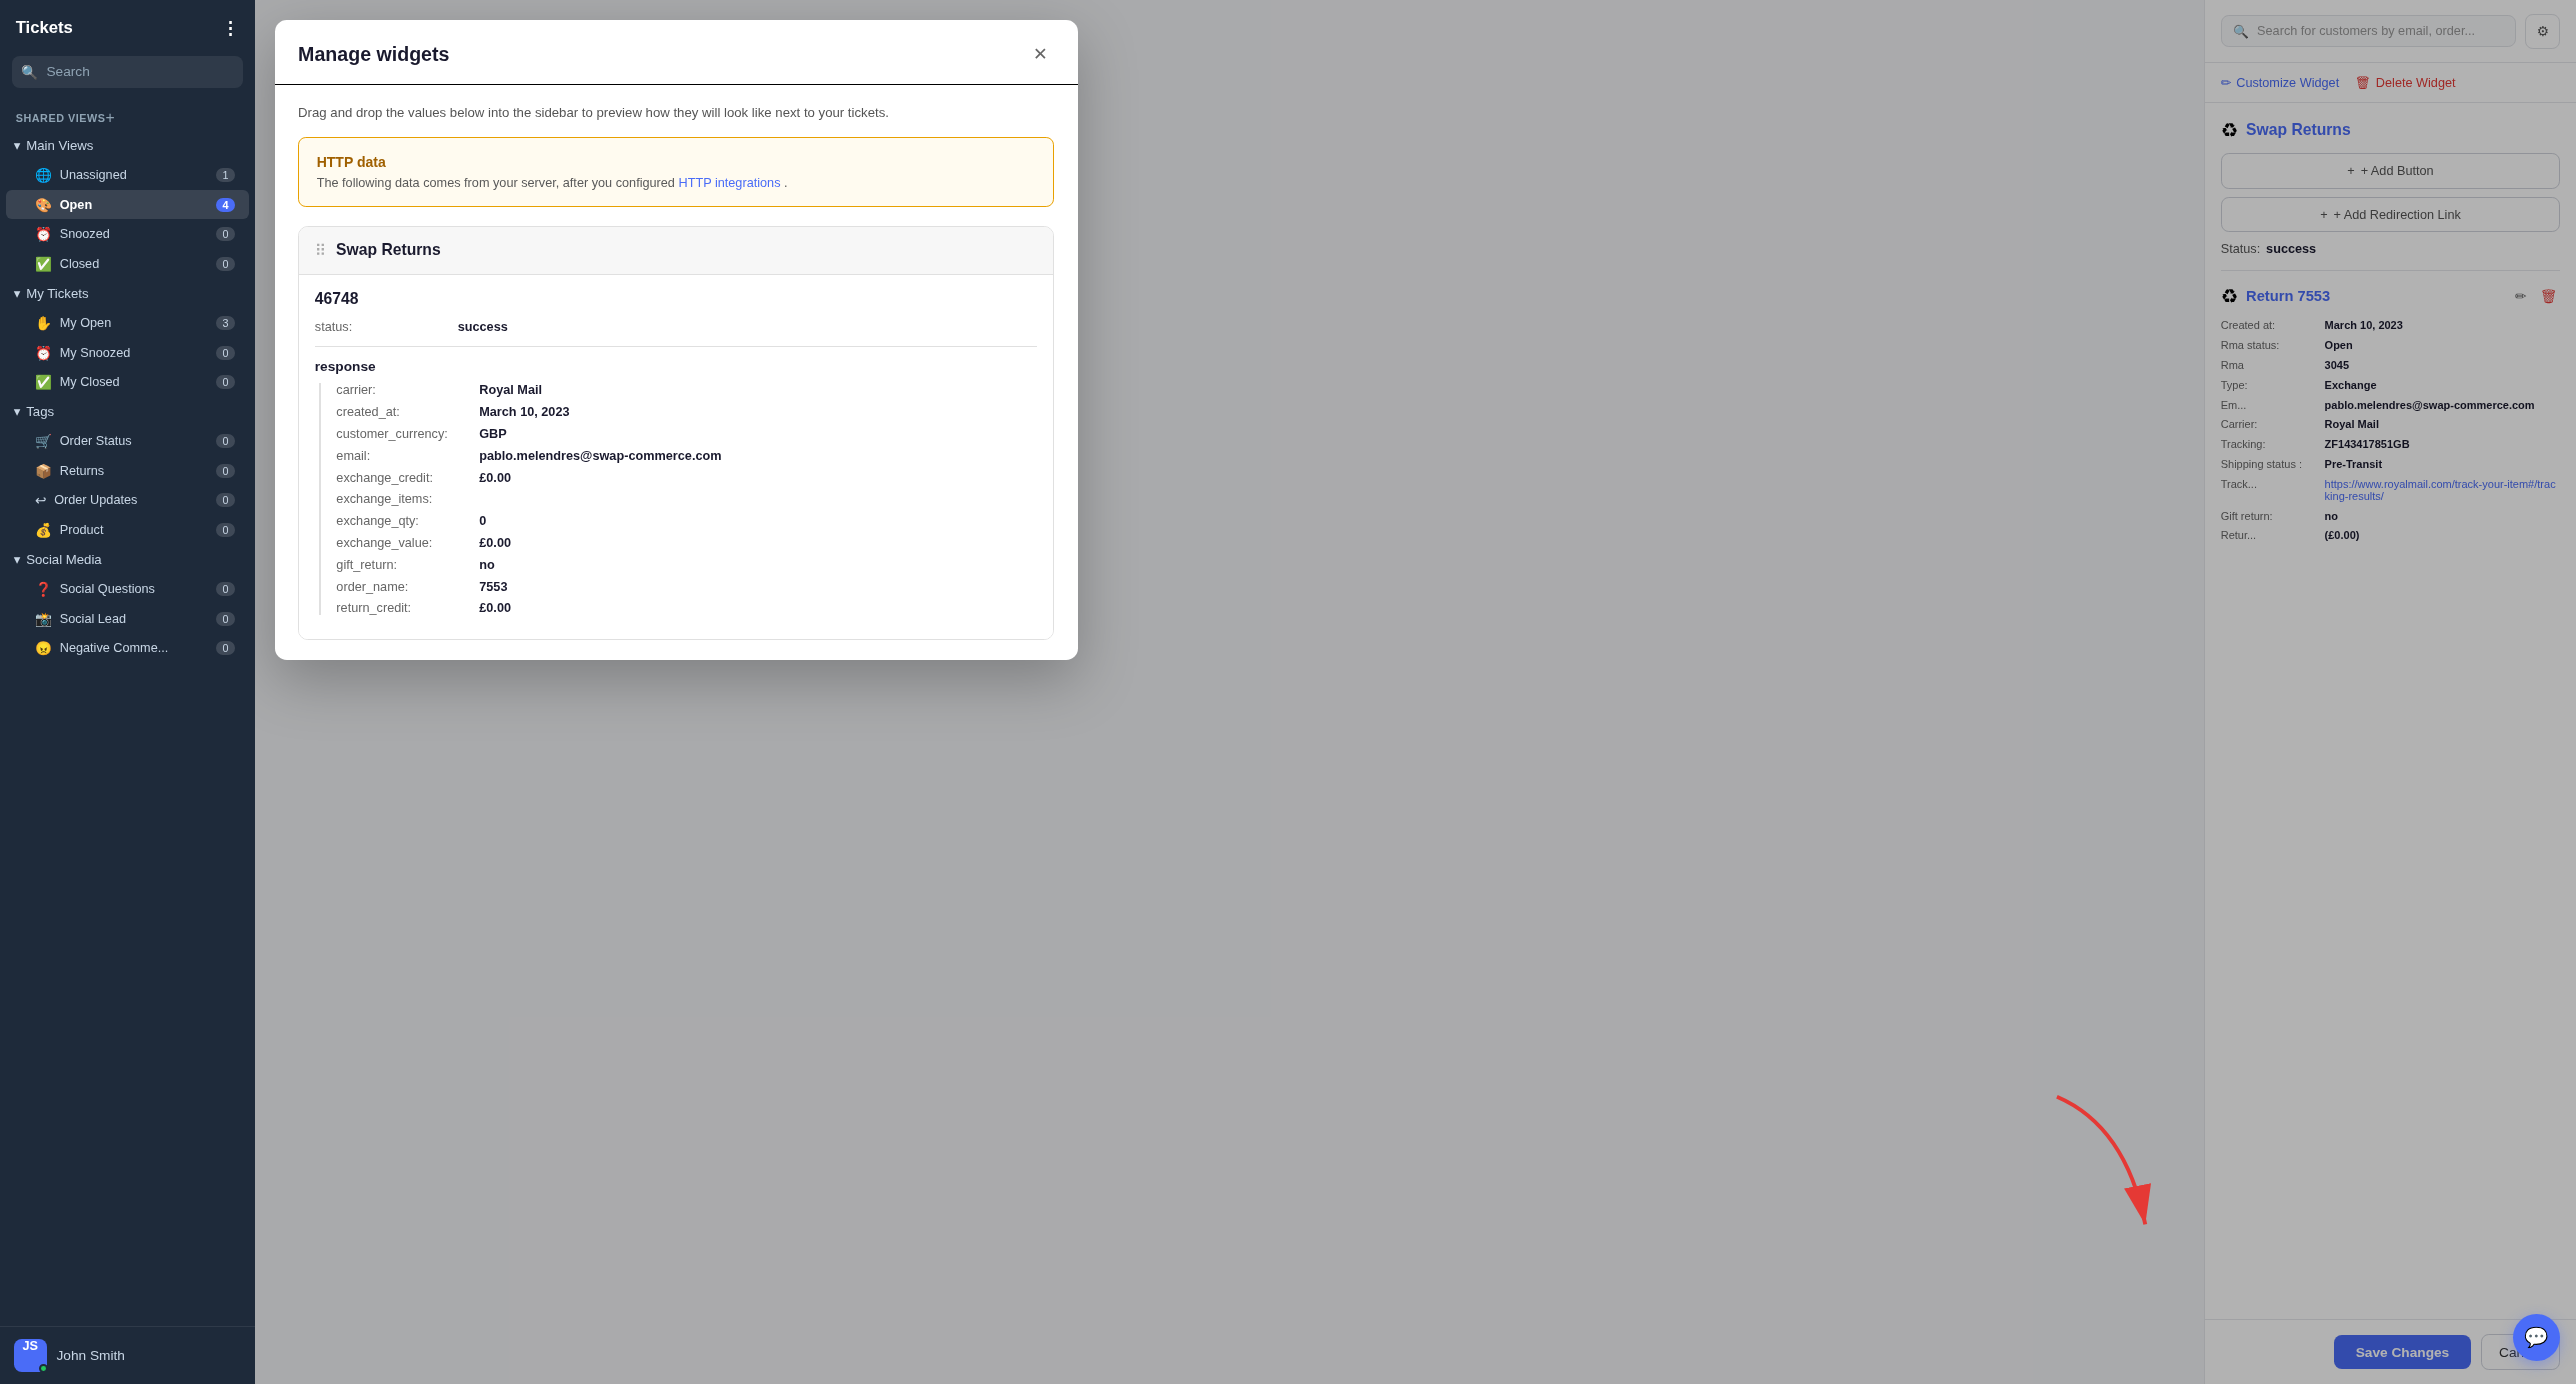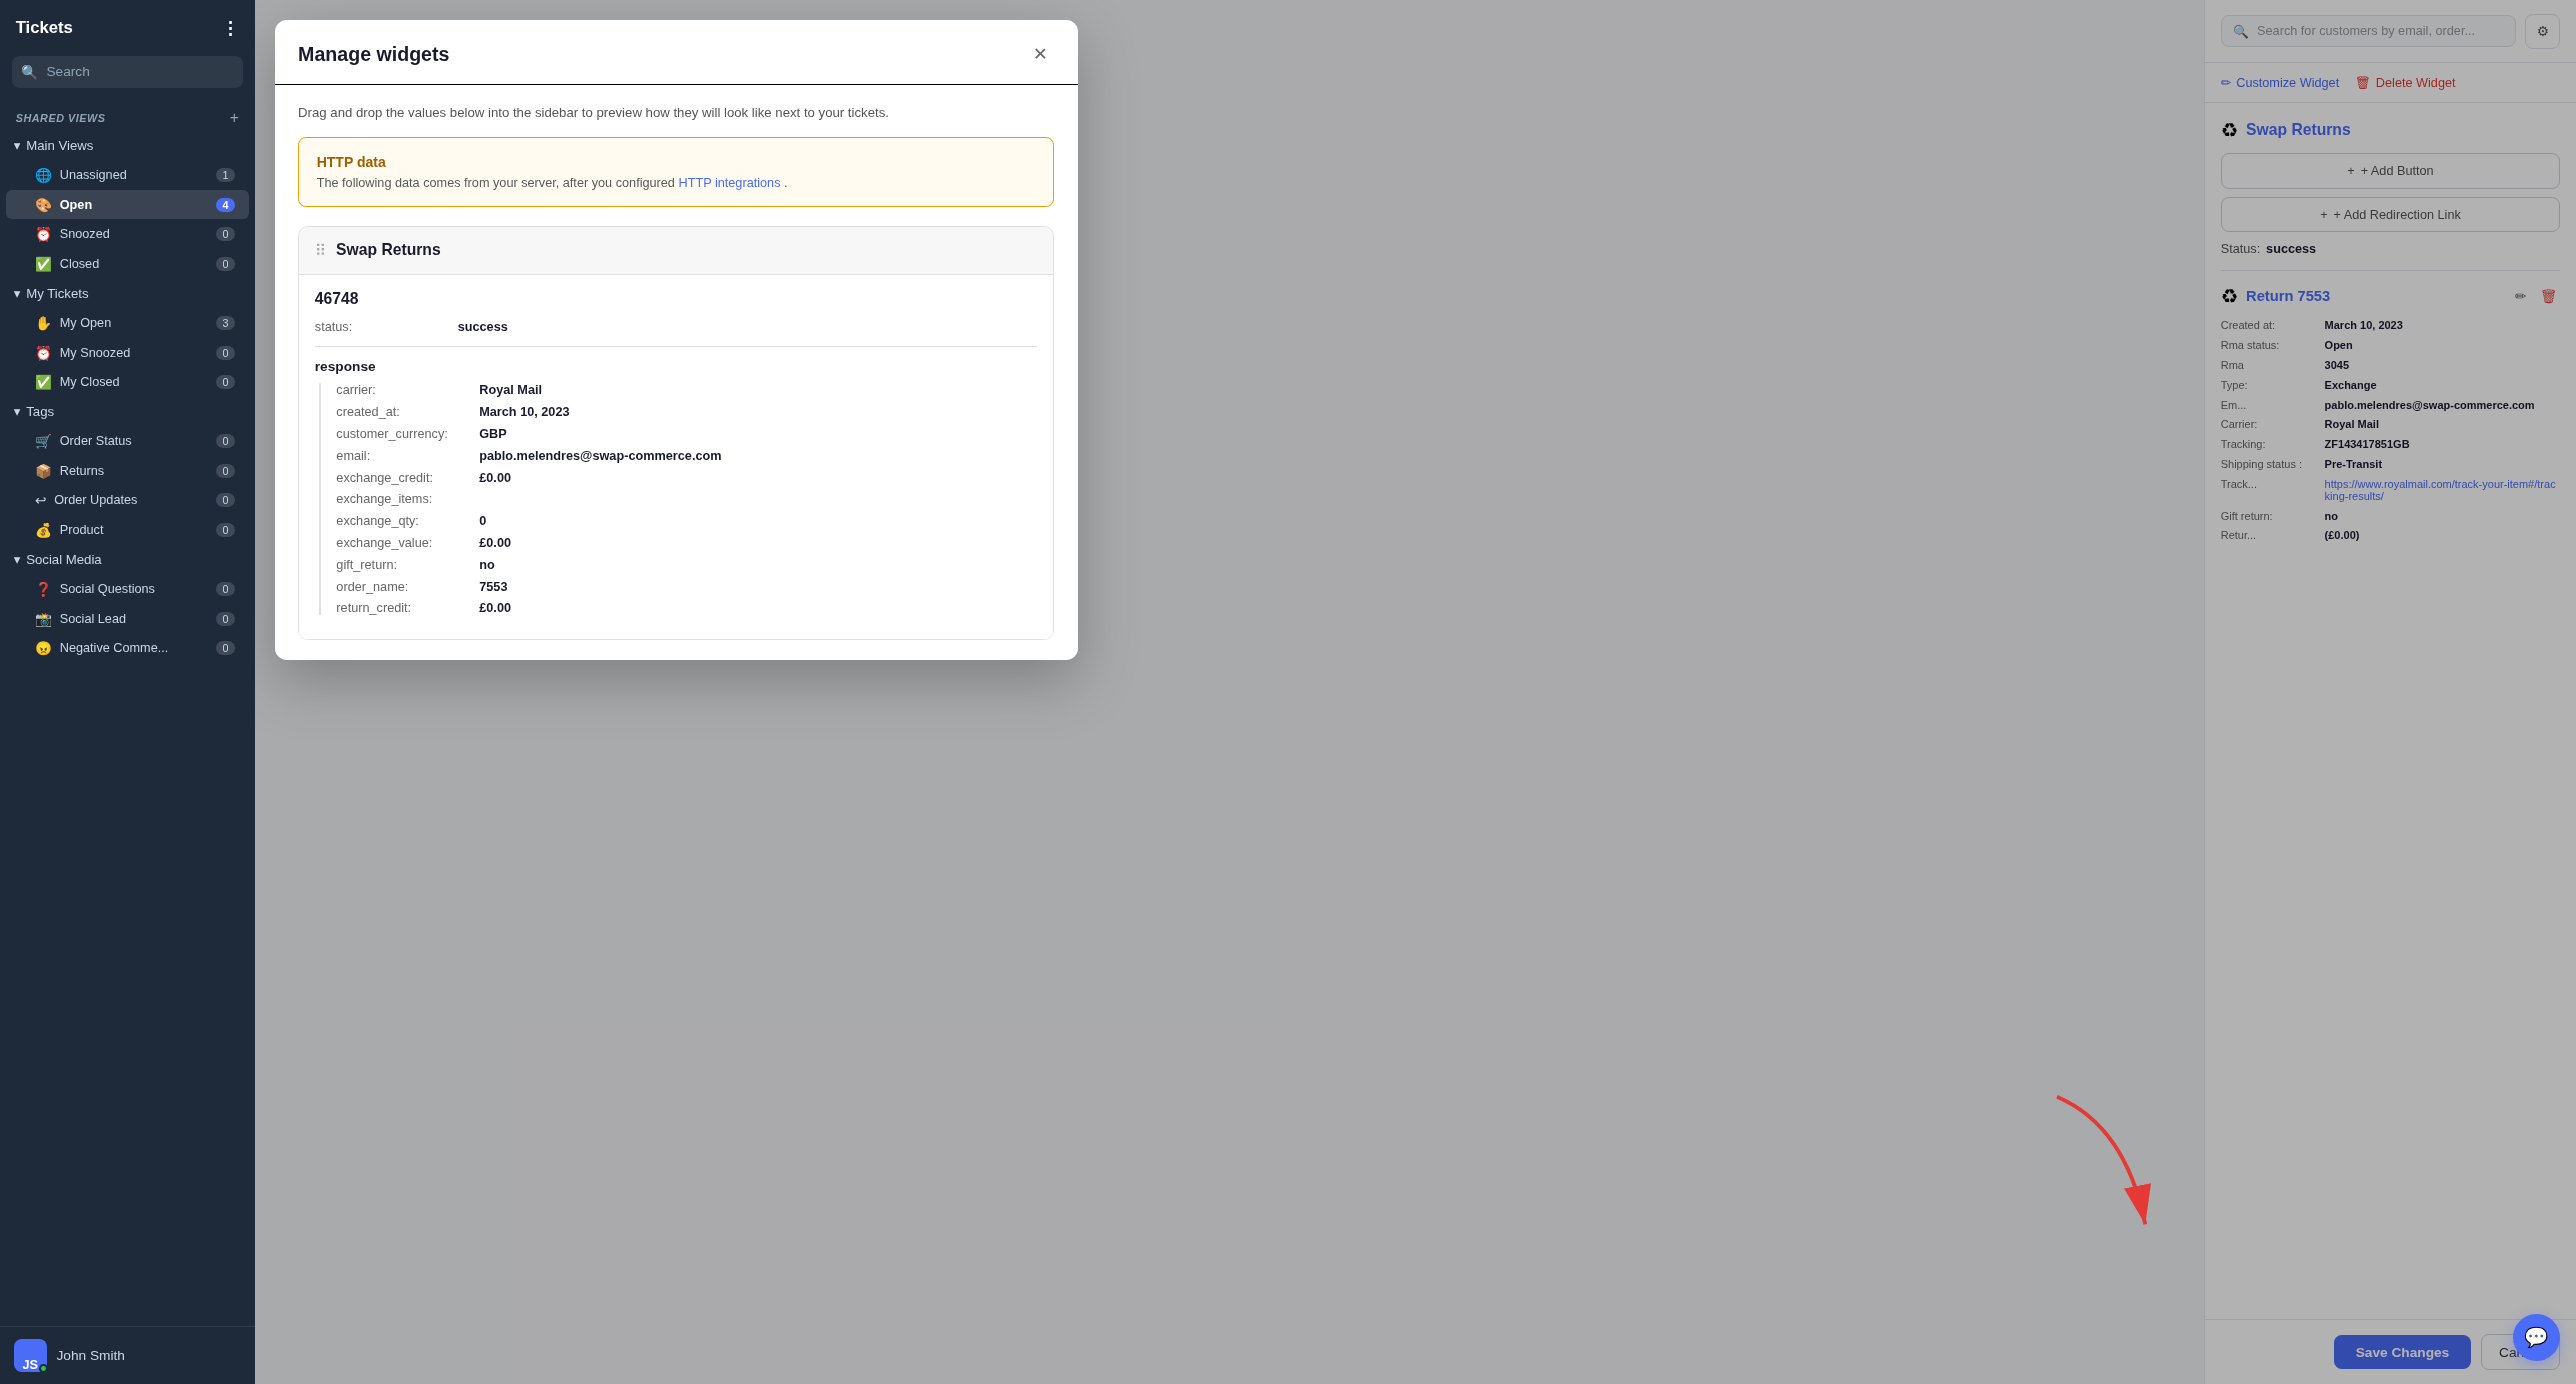--- a/index.html
+++ b/index.html
@@ -38,22 +38,21 @@
     }
     .sidebar-section-label {
       font-size: 10.8px;
       font-weight: 700;
       color: #8fa3b3;
       text-transform: uppercase;
       letter-spacing: 0.05em;
       padding: 7.8px 15.7px 3.9px;
       display: flex;
       align-items: center;
-      justify-content: space-between;
-      font-style: italic;
+      justify-content: flex-start;
     }
     .sidebar-section-label .plus { font-size: 15.7px; font-weight: 400; cursor: pointer; }
     .sidebar-group-header {
       display: flex;
       align-items: center;
       gap: 5.9px;
       padding: 6.9px 13.7px;
       color: #c8d6e5;
       font-size: 13.2px;
       font-weight: 500;
@@ -86,21 +85,21 @@
       padding: 11.8px 13.7px;
       display: flex;
       align-items: center;
       gap: 9.8px;
       border-top: 1px solid rgba(255,255,255,0.08);
     }
     .avatar {
       width: 33px; height: 33px;
       background: #4a6cf7;
       border-radius: 7.8px;
-      display: flex; align-items: flex-end; justify-content: center;
+      display: flex; align-items: flex-start; justify-content: center;
       color: #fff; font-weight: 700; font-size: 12.7px;
       position: relative;
     }
     .avatar .online-dot {
       width: 8.8px; height: 8.8px;
       background: #22c55e;
       border-radius: 50%;
       position: absolute; bottom: -1px; right: -1px;
       border: 2px solid #1e2a3a;
     }

